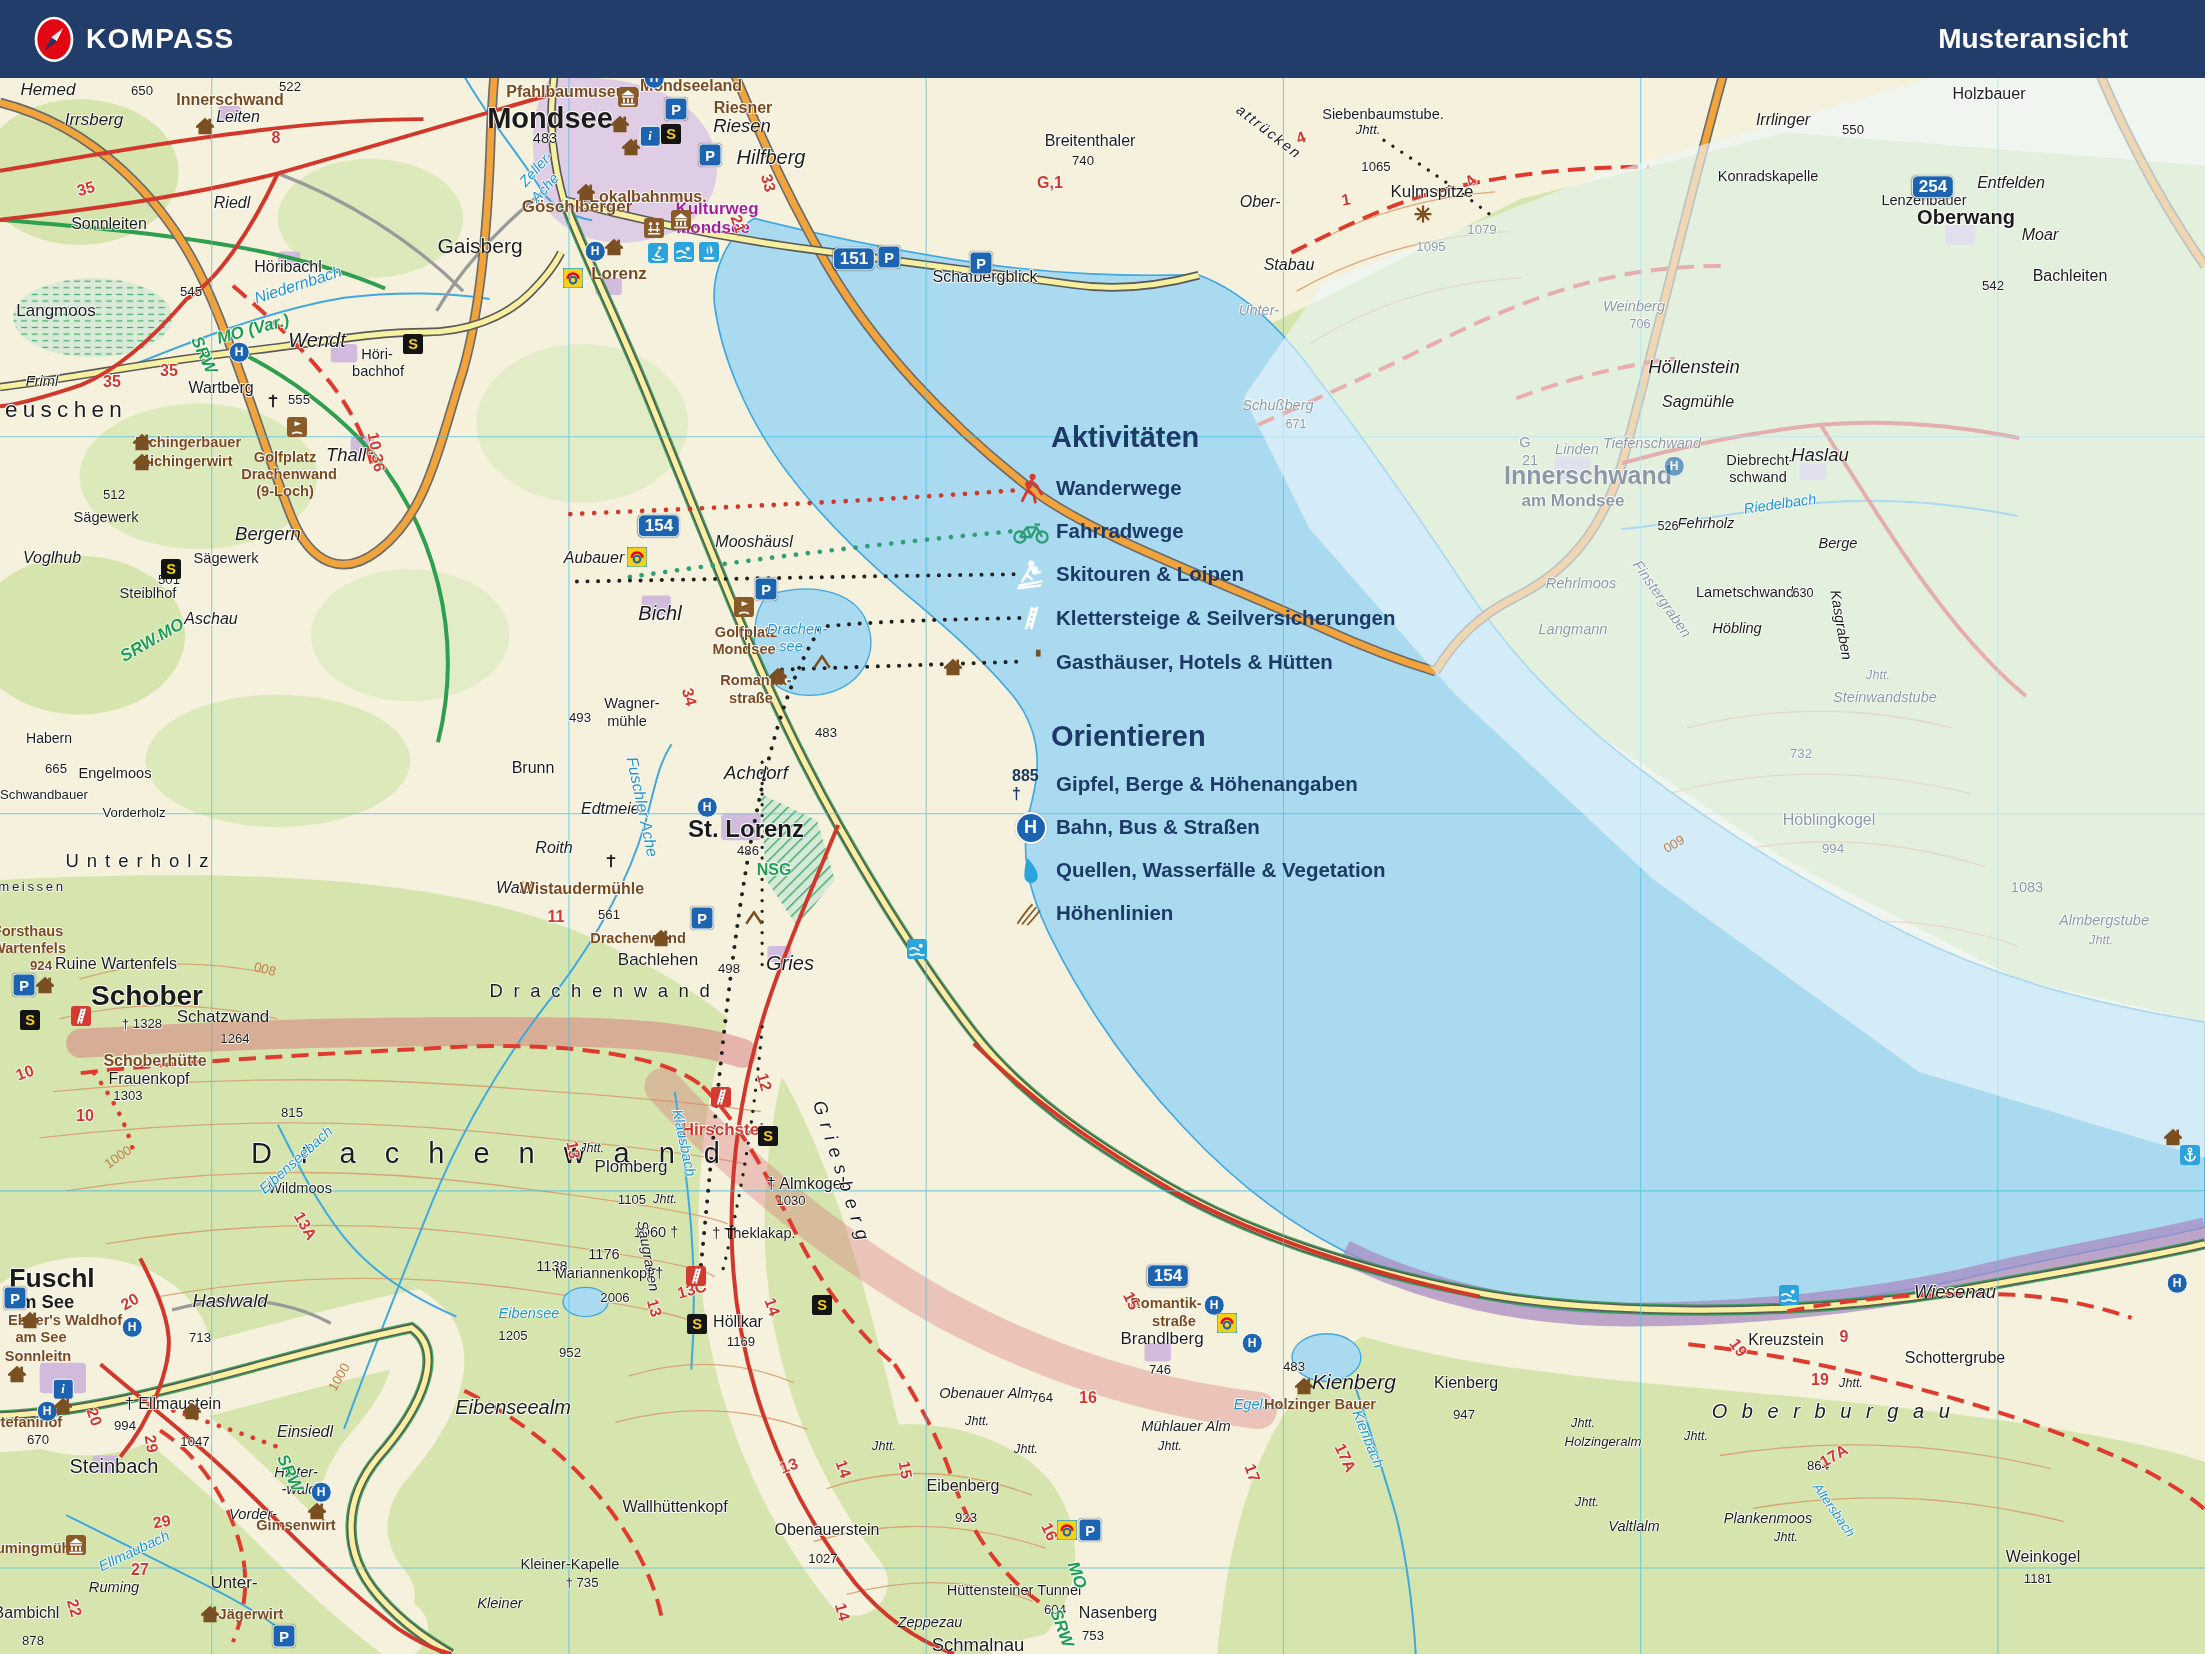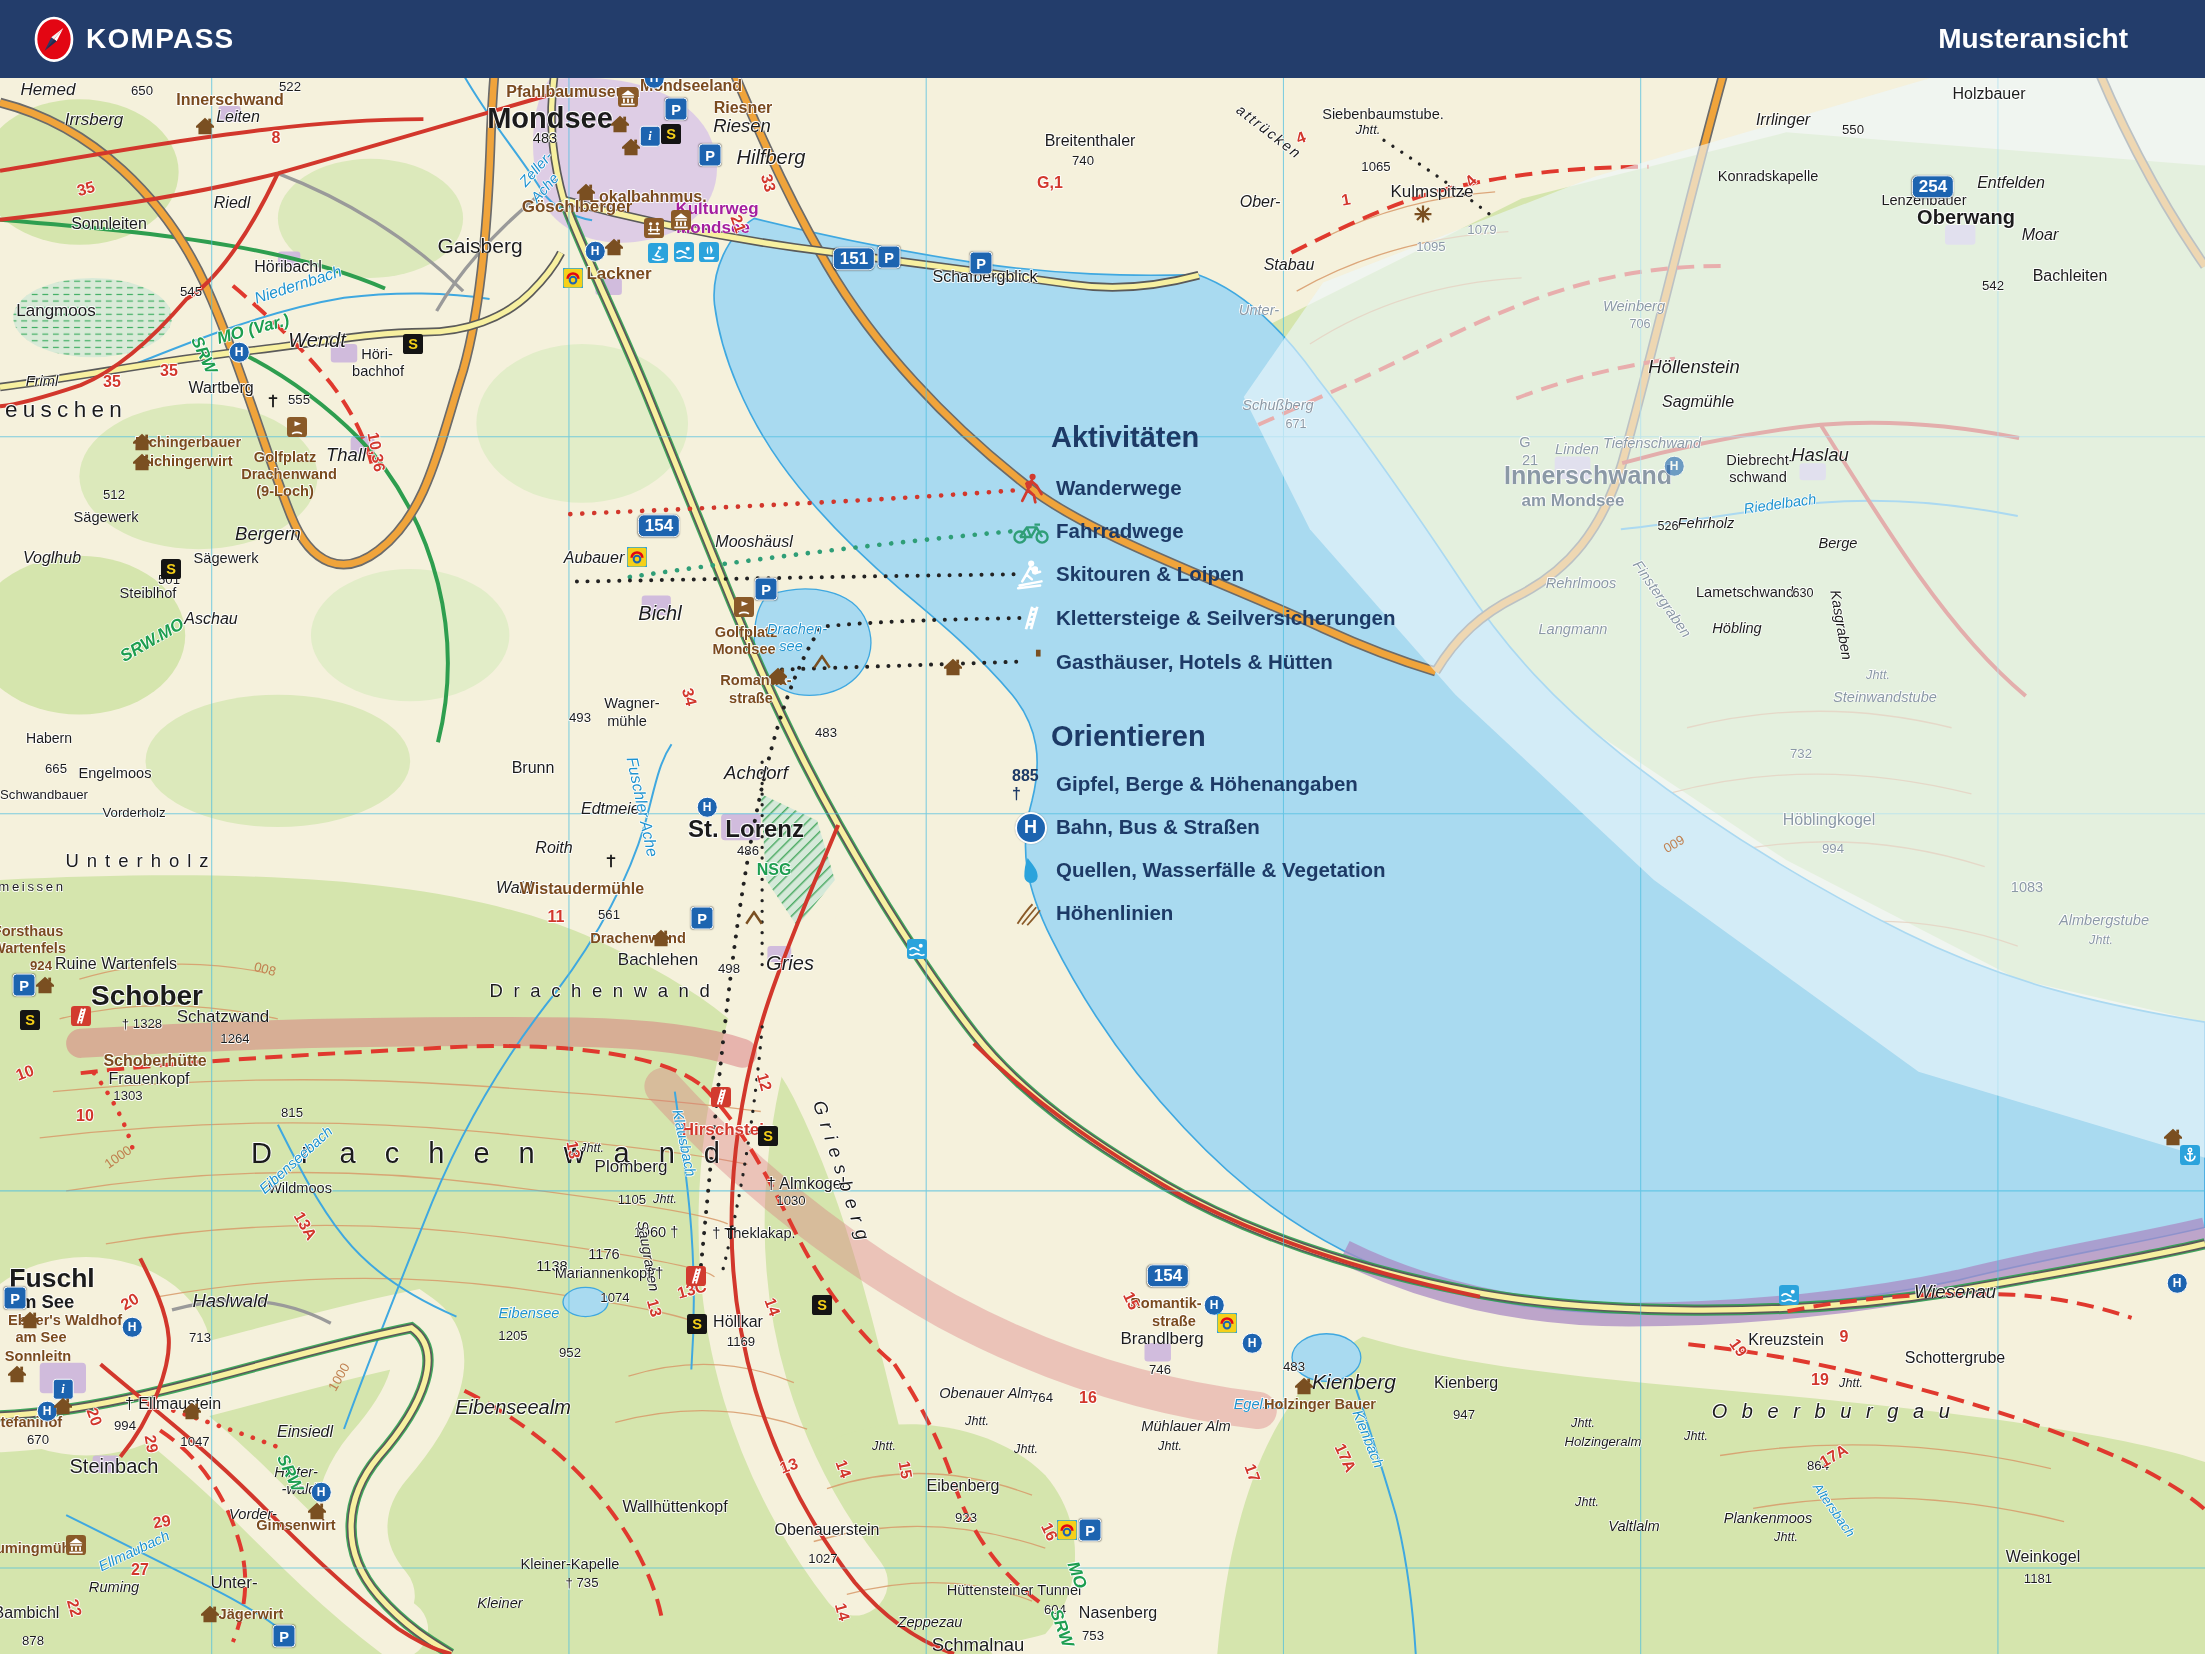--- a/index.html
+++ b/index.html
@@ -284,21 +284,21 @@
         <div class="lbl b" style="left: 550px; top: 118px; font-size: 29px; transform: translate(-50%, -50%);">Mondsee</div>
         <div class="lbl " style="left: 545px; top: 138px; font-size: 14.6px; transform: translate(-50%, -50%);">483</div>
         <div class="lbl br" style="left: 573px; top: 92px; font-size: 16px; transform: translate(-50%, -50%);">Pfahlbaumuseum</div>
         <div class="lbl br" style="left: 691px; top: 86px; font-size: 16px; transform: translate(-50%, -50%);">Mondseeland</div>
         <div class="lbl br" style="left: 743px; top: 108px; font-size: 16px; transform: translate(-50%, -50%);">Riesner</div>
         <div class="lbl i" style="left: 742px; top: 126px; font-size: 18.5px; transform: translate(-50%, -50%);">Riesen</div>
         <div class="lbl i" style="left: 771px; top: 157px; font-size: 20px; transform: translate(-50%, -50%);">Hilfberg</div>
         <div class="lbl " style="left: 1090px; top: 141px; font-size: 16px; transform: translate(-50%, -50%);">Breitenthaler</div>
         <div class="lbl " style="left: 1083px; top: 161px; font-size: 13.2px; transform: translate(-50%, -50%);">740</div>
         <div class="lbl br" style="left: 577px; top: 206px; font-size: 17px; transform: translate(-50%, -50%);">Göschlberger</div>
-        <div class="lbl br" style="left: 619px; top: 273px; font-size: 17px; transform: translate(-50%, -50%);">Lackner</div>
+        <div class="lbl br" style="left: 619px; top: 273px; font-size: 17px; transform: translate(-50%, -50%);">Lorenz</div>
         <div class="lbl pu" style="left: 717px; top: 208px; font-size: 17px; transform: translate(-50%, -50%);">Kulturweg</div>
         <div class="lbl pu" style="left: 713px; top: 227px; font-size: 17px; transform: translate(-50%, -50%);">Mondsee</div>
         <div class="lbl br" style="left: 648px; top: 197px; font-size: 16px; transform: translate(-50%, -50%);">Lokalbahnmus.</div>
         <div class="lbl " style="left: 985px; top: 277px; font-size: 16px; transform: translate(-50%, -50%);">Schafbergblick</div>
         <div class="lbl " style="left: 480px; top: 245px; font-size: 21px; transform: translate(-50%, -50%);">Gaisberg</div>
         <div class="lbl bl" style="left: 536px; top: 169px; font-size: 14.6px; transform: translate(-50%, -50%) rotate(-48deg);">Zeller-</div>
         <div class="lbl bl" style="left: 545px; top: 188px; font-size: 14.6px; transform: translate(-50%, -50%) rotate(-48deg);">Ache</div>
         <div class="lbl i" style="left: 48px; top: 89px; font-size: 17px; transform: translate(-50%, -50%);">Hemed</div>
         <div class="lbl " style="left: 142px; top: 91px; font-size: 13.2px; transform: translate(-50%, -50%);">650</div>
         <div class="lbl i" style="left: 94px; top: 119px; font-size: 17px; transform: translate(-50%, -50%);">Irrsberg</div>
@@ -395,21 +395,21 @@
         <div class="lbl " style="left: 632px; top: 1200px; font-size: 13.2px; transform: translate(-50%, -50%);">1105</div>
         <div class="lbl i" style="left: 592px; top: 1148px; font-size: 12.6px; transform: translate(-50%, -50%);">Jhtt.</div>
         <div class="lbl i" style="left: 665px; top: 1199px; font-size: 12.6px; transform: translate(-50%, -50%);">Jhtt.</div>
         <div class="lbl rd" style="left: 728px; top: 1129px; font-size: 17px; transform: translate(-50%, -50%);">Hirschsteig</div>
         <div class="lbl bl" style="left: 684px; top: 1143px; font-size: 14.6px; transform: translate(-50%, -50%) rotate(78deg);">Klausbach</div>
         <div class="lbl " style="left: 806px; top: 1184px; font-size: 16px; transform: translate(-50%, -50%);">† Almkogel</div>
         <div class="lbl " style="left: 791px; top: 1201px; font-size: 13.2px; transform: translate(-50%, -50%);">1030</div>
         <div class="lbl i" style="left: 842px; top: 1174px; font-size: 18.5px; letter-spacing: 8px; transform: translate(-50%, -50%) rotate(72deg);">Griesberg</div>
         <div class="lbl i" style="left: 648px; top: 1256px; font-size: 14.6px; transform: translate(-50%, -50%) rotate(80deg);">Saugraben</div>
         <div class="lbl " style="left: 609px; top: 1273px; font-size: 14.6px; transform: translate(-50%, -50%);">Mariannenkopf †</div>
-        <div class="lbl " style="left: 615px; top: 1298px; font-size: 13.2px; transform: translate(-50%, -50%);">1074</div>
+        <div class="lbl " style="left: 615px; top: 1298px; font-size: 13.2px; transform: translate(-50%, -50%);">2006</div>
         <div class="lbl " style="left: 513px; top: 1336px; font-size: 13.2px; transform: translate(-50%, -50%);">1205</div>
         <div class="lbl " style="left: 570px; top: 1353px; font-size: 13.2px; transform: translate(-50%, -50%);">952</div>
         <div class="lbl " style="left: 738px; top: 1322px; font-size: 16px; transform: translate(-50%, -50%);">Höllkar</div>
         <div class="lbl " style="left: 741px; top: 1342px; font-size: 13.2px; transform: translate(-50%, -50%);">1169</div>
         <div class="lbl bl" style="left: 529px; top: 1313px; font-size: 14.6px; transform: translate(-50%, -50%);">Eibensee</div>
         <div class="lbl i" style="left: 513px; top: 1407px; font-size: 20px; transform: translate(-50%, -50%);">Eibenseealm</div>
         <div class="lbl i" style="left: 305px; top: 1432px; font-size: 16px; transform: translate(-50%, -50%);">Einsiedl</div>
         <div class="lbl i" style="left: 230px; top: 1301px; font-size: 18.5px; transform: translate(-50%, -50%);">Haslwald</div>
         <div class="lbl " style="left: 200px; top: 1338px; font-size: 13.2px; transform: translate(-50%, -50%);">713</div>
         <div class="lbl " style="left: 173px; top: 1404px; font-size: 16px; transform: translate(-50%, -50%);">† Ellmaustein</div>

